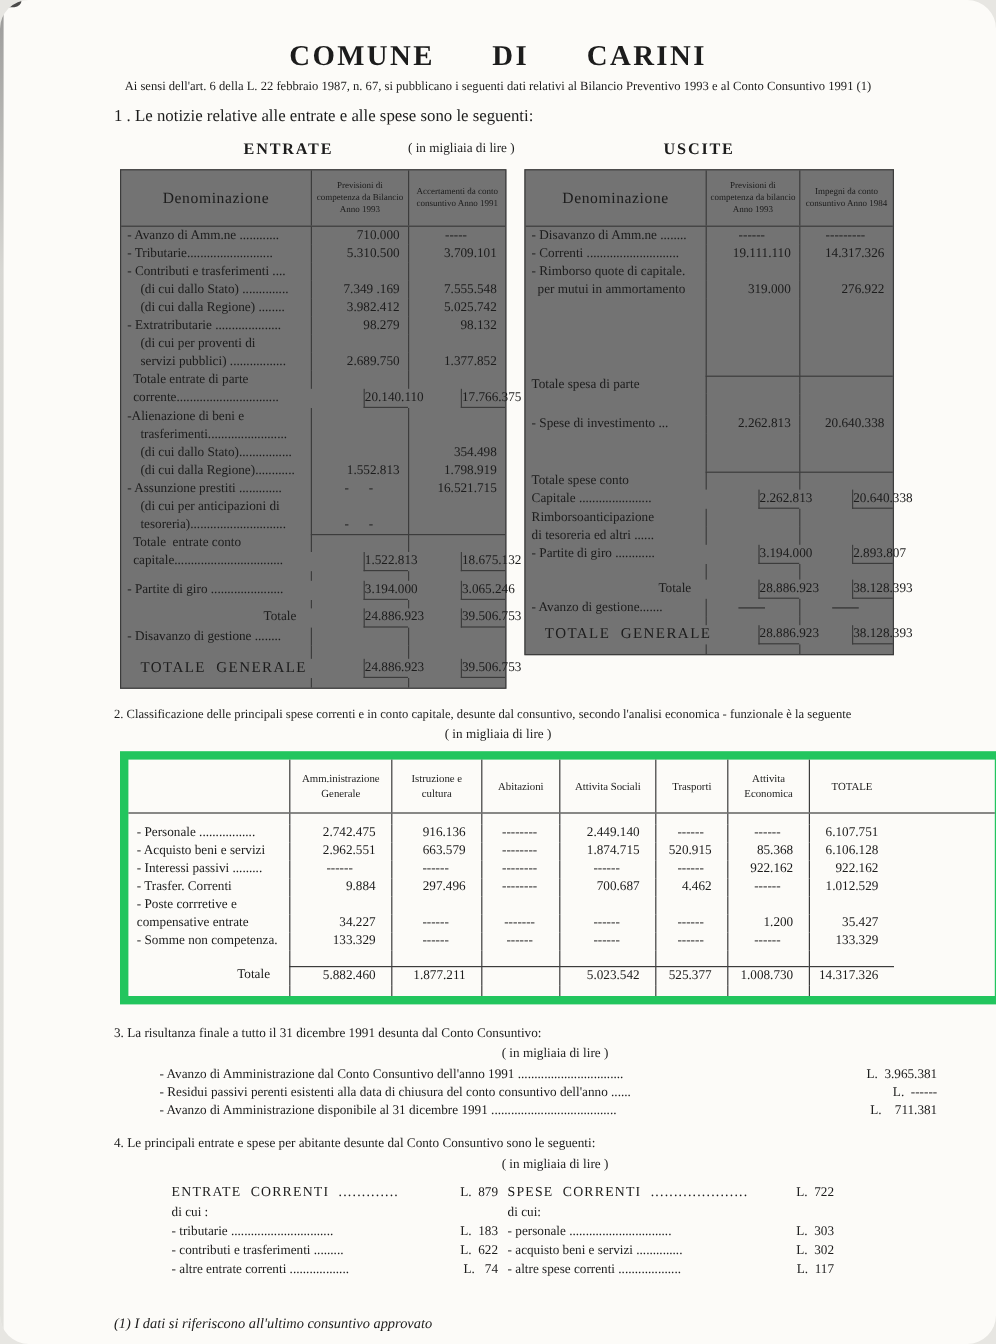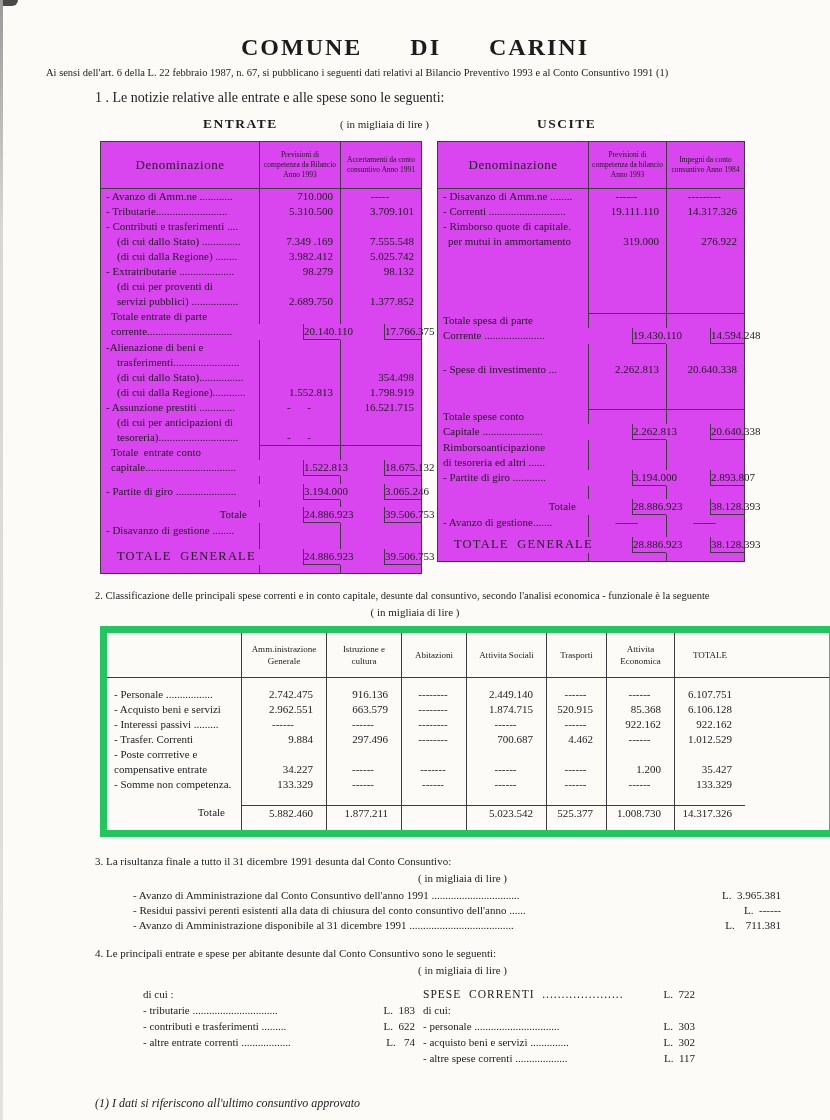--- a/index.html
+++ b/index.html
@@ -1,37 +1,37 @@
 <!DOCTYPE html>
 <html><head>
 <meta charset="utf-8">
 <style>
   html,body{margin:0;padding:0;background:#e7e6e2;}
   .page{position:relative;width:830px;height:1120px;margin:0 auto;background:#fcfbf8;
         font-family:"Liberation Serif","DejaVu Serif",serif;color:#1c1c1c;box-sizing:border-box;
-        overflow:hidden;padding-top:34px;}
+        overflow:hidden;padding-top:34px;border-radius:24px;}
   .page::before{content:"";position:absolute;left:0;top:0;width:3px;height:100%;
         background:linear-gradient(#4a4a4a,#b9b9b4 20%,#cfcfc9);opacity:.55;}
   .corner-mark{position:absolute;left:3px;top:0;width:15px;height:6px;background:#1d1d1d;
         border-radius:0 0 8px 0;opacity:.8;}
 
   h1.title{margin:0;text-align:center;font-size:24px;font-weight:bold;letter-spacing:2px;
         word-spacing:16px;white-space:pre;}
-  .subtitle{margin:6px 46px 0;text-align:left;font-size:10.5px;}
+  .subtitle{margin:6px 46px 0;text-align:center;font-size:10.5px;}
   .sec-heading{margin:12px 80px 0 95px;font-size:14px;}
   .sec2-heading{margin:16px 80px 0 95px;font-size:10.5px;}
 
   .s1-labels{position:relative;height:24px;margin-top:8px;}
   .s1-labels .entrate{position:absolute;left:203px;top:2px;font-size:13.5px;font-weight:bold;letter-spacing:1.5px;}
   .s1-labels .mig{position:absolute;left:340px;top:4px;font-size:11px;white-space:pre;}
-  .s1-labels .uscite{position:absolute;left:537px;top:2px;font-size:13.5px;font-weight:bold;letter-spacing:1.5px;}
+  .s1-labels .uscite{position:absolute;left:553px;top:2px;font-size:13.5px;font-weight:bold;letter-spacing:1.5px;}
   .mig-center{text-align:center;font-size:11px;margin-top:5px;white-space:pre;}
 
   .tables-row{display:flex;margin:3px 0 0 100px;gap:15px;align-items:flex-start;}
-  .tbl{border:1px solid #3c3c3c;font-size:11px;background:#d946ef;}
+  .tbl{border:1px solid #3c3c3c;font-size:11px;background:#737373;}
   .thead{display:grid;border-bottom:1px solid #3c3c3c;height:46px;}
   .tbl-entrate .thead,.tbl-entrate .r{grid-template-columns:158px 81px 81px;}
   .tbl-uscite .thead,.tbl-uscite .r{grid-template-columns:150px 78px 78px;}
   .thead .h1{display:flex;align-items:center;justify-content:center;font-size:13px;letter-spacing:.5px;}
   .thead .h2{border-left:1px solid #3c3c3c;font-size:7.5px;text-align:center;display:flex;
         align-items:center;justify-content:center;line-height:1.3;padding:2px 3px;}
   .r{display:grid;min-height:15px;line-height:15px;}
   .r>div{white-space:pre;overflow:visible;}
   .c1{padding-left:5px;}
   .c2,.c3{border-left:1px solid #3c3c3c;text-align:right;padding-right:7px;}
@@ -269,25 +269,20 @@
       <div class="r sp" style="height:64px">
           <div class="c1"></div>
           <div class="c2"></div>
           <div class="c3"></div>
         </div>
       <div class="r nra">
           <div class="c1">Totale spesa di parte</div>
           <div class="c2"></div>
           <div class="c3"></div>
         </div>
-      <div class="r nrb">
-          <div class="c1">Corrente ......................</div>
-          <div class="c2">19.430.110</div>
-          <div class="c3">14.594.248</div>
-        </div>
       <div class="r sp" style="height:18px">
           <div class="c1"></div>
           <div class="c2"></div>
           <div class="c3"></div>
         </div>
       <div class="r">
           <div class="c1">- Spese di investimento ...</div>
           <div class="c2">2.262.813</div>
           <div class="c3">20.640.338</div>
         </div>
@@ -488,20 +483,21 @@
       <div class="l3"><span class="txt">- Residui passivi perenti esistenti alla data di chiusura del conto consuntivo dell'anno ......</span><span class="val">L.  ------</span></div>
       <div class="l3"><span class="txt">- Avanzo di Amministrazione disponibile al 31 dicembre 1991 ......................................</span><span class="val">L.    711.381</span></div>
     </div>
   </div>
 
   <div class="sec4">
     <div>4. Le  principali entrate e spese per abitante desunte dal Conto Consuntivo sono le seguenti:</div>
     <div class="mig-center">( in migliaia di lire )</div>
     <div class="cols4">
       <div class="col4 left">
+        <div class="l4 t4"><span class="lab">ENTRATE  CORRENTI  .............</span><span class="val">L.  879</span></div>
         <div class="dicui">di cui :</div>
         <div class="l4"><span class="lab">- tributarie ...............................</span><span class="val">L.  183</span></div>
         <div class="l4"><span class="lab">- contributi e trasferimenti .........</span><span class="val">L.  622</span></div>
         <div class="l4"><span class="lab">- altre entrate correnti ..................</span><span class="val">L.   74</span></div>
       </div>
       <div class="col4 right">
         <div class="l4 t4"><span class="lab">SPESE  CORRENTI  .....................</span><span class="val">L.  722</span></div>
         <div class="dicui">di cui:</div>
         <div class="l4"><span class="lab">- personale ...............................</span><span class="val">L.  303</span></div>
         <div class="l4"><span class="lab">- acquisto beni e servizi ..............</span><span class="val">L.  302</span></div>

